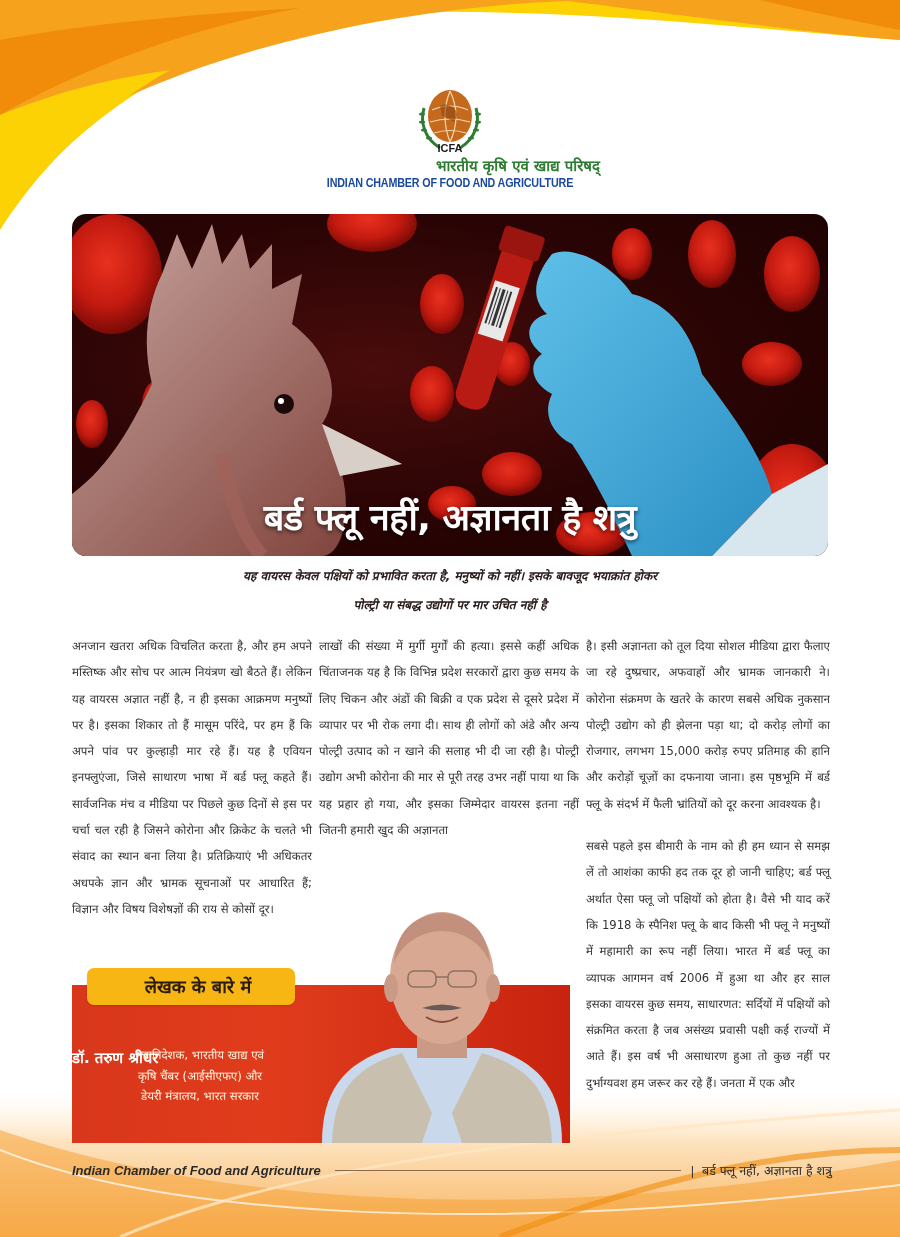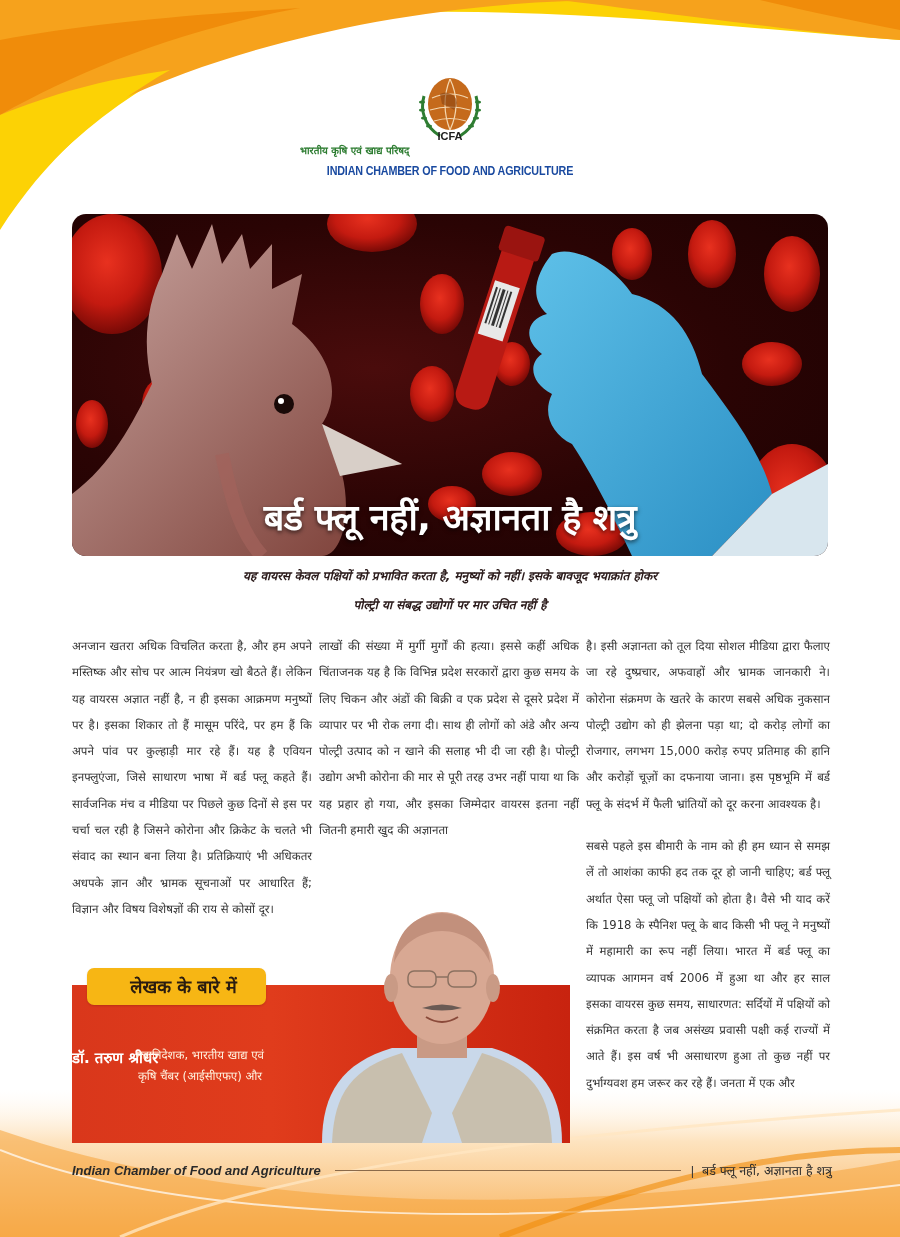--- a/index.html
+++ b/index.html
@@ -4,24 +4,24 @@
   <style>
     * { box-sizing: border-box; margin: 0; padding: 0; }
     html, body { width: 900px; height: 1237px; overflow: hidden; background: #ffffff; }
     body { position: relative; font-family: "DejaVu Sans", sans-serif; color: #2b2b2b; }
 
     
     .bg-top { position: absolute; left: 0; top: 0; width: 900px; height: 340px; z-index: 0; }
     .bg-bottom { position: absolute; left: 0; top: 1090px; width: 900px; height: 147px; z-index: 0; }
 
     
-    .logo { position: absolute; left: 300px; top: 76px; width: 300px; height: 110px; text-align: center; z-index: 2; }
+    .logo { position: absolute; left: 300px; top: 88px; width: 300px; height: 110px; text-align: center; z-index: 2; }
     .logo-emblem { position: absolute; left: 110px; top: 0; width: 80px; height: 66px; }
     .logo-abbr { position: absolute; left: 0; top: 54px; width: 300px; font-family: "Liberation Sans", sans-serif; font-weight: bold; font-size: 11px; color: #1c1c1c; text-align: center; letter-spacing: 0px; }
-    .logo-hindi { position: absolute; left: 0; top: 67px; width: 300px; font-family: "DejaVu Sans", sans-serif; font-weight: bold; font-size: 10px; color: #2e7d32; text-align: left; }
+    .logo-hindi { position: absolute; left: 0; top: 67px; width: 300px; font-family: "DejaVu Sans", sans-serif; font-weight: bold; font-size: 15px; color: #2e7d32; text-align: right; }
     .logo-english { position: absolute; left: 0; top: 88px; width: 300px; font-family: "Liberation Sans", sans-serif; font-weight: bold; font-size: 12.5px; color: #1a4aa0; text-align: center; transform: scaleX(0.86); letter-spacing: -0.2px; }
 
     
     .hero { position: absolute; left: 72px; top: 214px; width: 756px; height: 342px; border-radius: 14px; overflow: hidden; z-index: 2;
       background: radial-gradient(ellipse at 40% 45%, #4a0c0c 0%, #2a0404 55%, #1b0202 100%); }
     .hero svg { position: absolute; left: 0; top: 0; }
     .hero-title { position: absolute; left: 0; top: 278px; width: 756px; text-align: center; font-family: "DejaVu Sans", sans-serif; font-weight: bold; font-size: 36px; color: #ffffff; text-shadow: 0 2px 4px rgba(0,0,0,0.6); letter-spacing: -0.5px; }
 
     
     .subtitle { position: absolute; left: 72px; top: 562px; width: 756px; text-align: center; font-family: "DejaVu Sans", sans-serif; font-weight: bold; font-style: italic; font-size: 12px; line-height: 29px; color: #2a1a1a; z-index: 2; }
@@ -29,21 +29,21 @@
     
     .col { position: absolute; top: 633px; font-family: "DejaVu Sans", sans-serif; font-size: 11.6px; line-height: 26.3px; color: #333333; text-align: justify; z-index: 2; }
     .col1 { left: 72px; width: 240px; }
     .col2 { left: 319px; width: 260px; }
     .col3 { left: 586px; width: 244px; }
     .col p { margin: 0; }
     .col3 p + p { margin-top: 16px; }
 
     
     .author-box { position: absolute; left: 72px; top: 985px; width: 498px; height: 158px; background: linear-gradient(90deg, #d9371b 0%, #e03c1c 40%, #c8230f 100%); z-index: 2; }
-    .author-label { position: absolute; left: 87px; top: 968px; width: 179px; height: 37px; background: #f7b614; border-radius: 7px; z-index: 3; text-align: center; font-family: "DejaVu Sans", sans-serif; font-weight: bold; font-size: 18px; line-height: 37px; color: #2a1c10; box-shadow: 0 1px 2px rgba(0,0,0,0.15); padding-left: 14px; }
+    .author-label { position: absolute; left: 87px; top: 968px; width: 208px; height: 37px; background: #f7b614; border-radius: 7px; z-index: 3; text-align: center; font-family: "DejaVu Sans", sans-serif; font-weight: bold; font-size: 18px; line-height: 37px; color: #2a1c10; box-shadow: 0 1px 2px rgba(0,0,0,0.15); padding-left: 14px; }
     .author-name { position: absolute; left: 72px; top: 1047px; width: 240px; text-align: left; font-family: "DejaVu Sans", sans-serif; font-weight: bold; font-size: 15px; color: #ffffff; z-index: 3; }
     .author-role { position: absolute; left: 72px; top: 1045px; width: 240px; text-align: center; font-family: "DejaVu Sans", sans-serif; font-size: 11.6px; line-height: 20.5px; color: #fff3e0; z-index: 3; padding-left: 16px; }
     .author-photo { position: absolute; left: 312px; top: 893px; width: 258px; height: 250px; z-index: 3; overflow: hidden; }
 
     
     .footer { position: absolute; left: 72px; top: 1160px; width: 760px; height: 20px; z-index: 3; display: flex; align-items: center; }
     .footer-left { font-family: "Liberation Sans", sans-serif; font-weight: bold; font-style: italic; font-size: 13px; color: #2a2a2a; white-space: nowrap; }
     .footer-rule { flex: 1; height: 1px; background: #8a6a4a; margin: 0 10px 0 14px; }
     .footer-sep { font-family: "Liberation Sans", sans-serif; font-size: 13px; color: #3a3a3a; margin-right: 8px; }
     .footer-right { font-family: "DejaVu Sans", sans-serif; font-size: 12.5px; color: #2a2a2a; white-space: nowrap; }
@@ -183,20 +183,21 @@
   <p>है। इसी अज्ञानता को तूल दिया सोशल मीडिया द्वारा फैलाए जा रहे दुष्प्रचार, अफवाहों और भ्रामक जानकारी ने। कोरोना संक्रमण के खतरे के कारण सबसे अधिक नुकसान पोल्ट्री उद्योग को ही झेलना पड़ा था; दो करोड़ लोगों का रोजगार, लगभग 15,000 करोड़ रुपए प्रतिमाह की हानि और करोड़ों चूज़ों का दफनाया जाना। इस पृष्ठभूमि में बर्ड फ्लू के संदर्भ में फैली भ्रांतियों को दूर करना आवश्यक है।</p>
   <p>सबसे पहले इस बीमारी के नाम को ही हम ध्यान से समझ लें तो आशंका काफी हद तक दूर हो जानी चाहिए; बर्ड फ्लू अर्थात ऐसा फ्लू जो पक्षियों को होता है। वैसे भी याद करें कि 1918 के स्पैनिश फ्लू के बाद किसी भी फ्लू ने मनुष्यों में महामारी का रूप नहीं लिया। भारत में बर्ड फ्लू का व्यापक आगमन वर्ष 2006 में हुआ था और हर साल इसका वायरस कुछ समय, साधारणत: सर्दियों में पक्षियों को संक्रमित करता है जब असंख्य प्रवासी पक्षी कई राज्यों में आते हैं। इस वर्ष भी असाधारण हुआ तो कुछ नहीं पर दुर्भाग्यवश हम जरूर कर रहे हैं। जनता में एक और</p>
 </div>
 
 <div class="author-box"></div>
 <div class="author-label">लेखक के बारे में</div>
 <div class="author-name">डॉ. तरुण श्रीधर</div>
 <div class="author-role">
   <div>महानिदेशक, भारतीय खाद्य एवं</div>
   <div>कृषि चैंबर (आईसीएफए) और</div>
+  <div>डेयरी मंत्रालय, भारत सरकार</div>
 </div>
 <div class="author-photo">
   <svg viewBox="0 0 258 250" width="258" height="250">
 
     <path d="M10,250 C10,200 30,170 80,155 L180,155 C230,170 250,200 250,250 Z" fill="#c9d8ea"></path>
 
     <path d="M20,250 C22,200 40,175 90,160 L120,220 L110,250 Z" fill="#c8bfae"></path>
     <path d="M240,250 C238,200 220,175 170,160 L140,220 L150,250 Z" fill="#c8bfae"></path>
 
     <rect x="105" y="120" width="50" height="45" fill="#c99a85"></rect>

